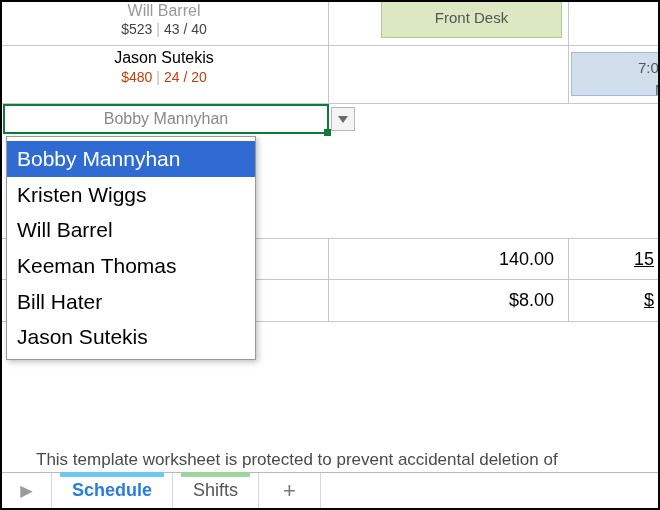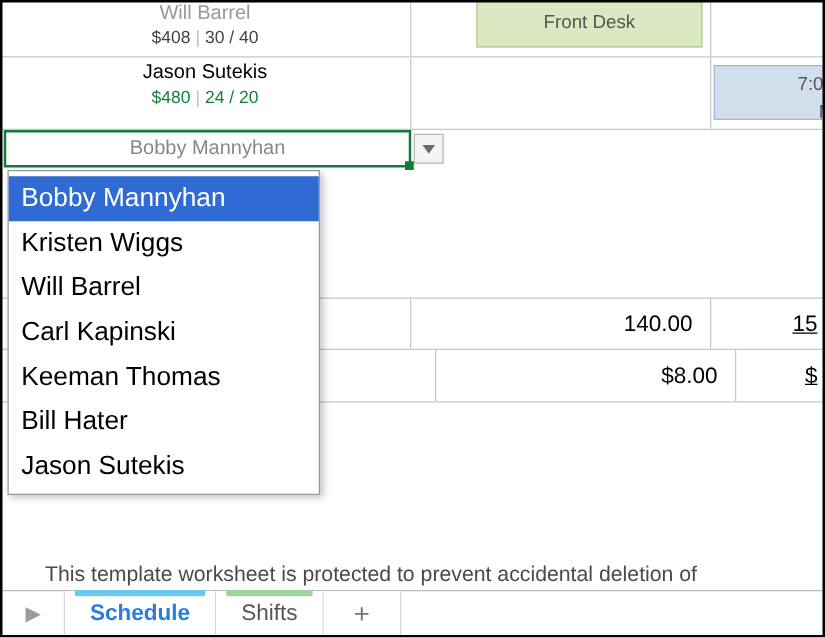--- a/index.html
+++ b/index.html
@@ -56,21 +56,21 @@
     font-size:14px;
     color:#444;
     line-height:18px;
   }
   .name-main{
     font-size:16px;
     color:#000;
     line-height:20px;
   }
   .name-sub .cost{ }
-  .name-sub.over .cost, .name-sub.over .count{ color:#15803d; }
+  .name-sub.over .cost, .name-sub.over .count{ color:#c2410c; }
   .name-sub .sep{ color:#bbb; padding:0 4px;}
   .shiftblock{
     position:absolute;
     top:-20px;
     left:52px;
     right:6px;
     height:58px;
     background:#dbe8c1;
     border:1px solid #b4c98c;
     text-align:center;
@@ -157,21 +157,21 @@
     top:238px;
     left:0;right:0;
   }
   .sumrow{
     display:flex;
     border-top:1px solid #c7c7c7;
     border-bottom:1px solid #c7c7c7;
     height:42px;
     font-size:18px;
   }
-  .sumrow + .sumrow{ border-top:none;padding-left:20px; }
+  .sumrow + .sumrow{ border-top:none; }
   .sumrow .cA{ width:329px; flex:0 0 329px; border-right:1px solid #c7c7c7;}
   .sumrow .cB{
     width:240px; flex:0 0 240px;
     border-right:1px solid #c7c7c7;
     display:flex; align-items:center; justify-content:flex-end;
     padding-right:14px;
   }
   .sumrow .cC{
     flex:1;
     display:flex;align-items:center;justify-content:flex-end;
@@ -238,21 +238,21 @@
 </style>
 </head>
 <body>
 
 <div class="grid">
 
   <div class="row" style="height:46px;">
     <div class="namecell">
       <div class="name-top">Will Barrel</div>
       <div class="name-sub">
-        <span class="cost">$408</span><span class="sep">|</span><span class="count">30 / 40</span>
+        <span class="cost">$523</span><span class="sep">|</span><span class="count">43 / 40</span>
       </div>
     </div>
     <div class="midcell">
       <div class="shiftblock">
         <div>11:00 AM - 3:00 PM</div>
         <div>Front Desk</div>
       </div>
     </div>
     <div class="rightcell"></div>
   </div>
@@ -280,21 +280,20 @@
   <div class="fill-handle"></div>
 </div>
 <div class="dv-btn">
   <div class="dv-arrow"></div>
 </div>
 
 <div class="dropdown">
   <div class="opt selected">Bobby Mannyhan</div>
   <div class="opt">Kristen Wiggs</div>
   <div class="opt">Will Barrel</div>
-  <div class="opt">Carl Kapinski</div>
   <div class="opt">Keeman Thomas</div>
   <div class="opt">Bill Hater</div>
   <div class="opt">Jason Sutekis</div>
 </div>
 
 <div class="lower">
   <div class="sumrow">
     <div class="cA"></div>
     <div class="cB">
         <span>140.00</span>

